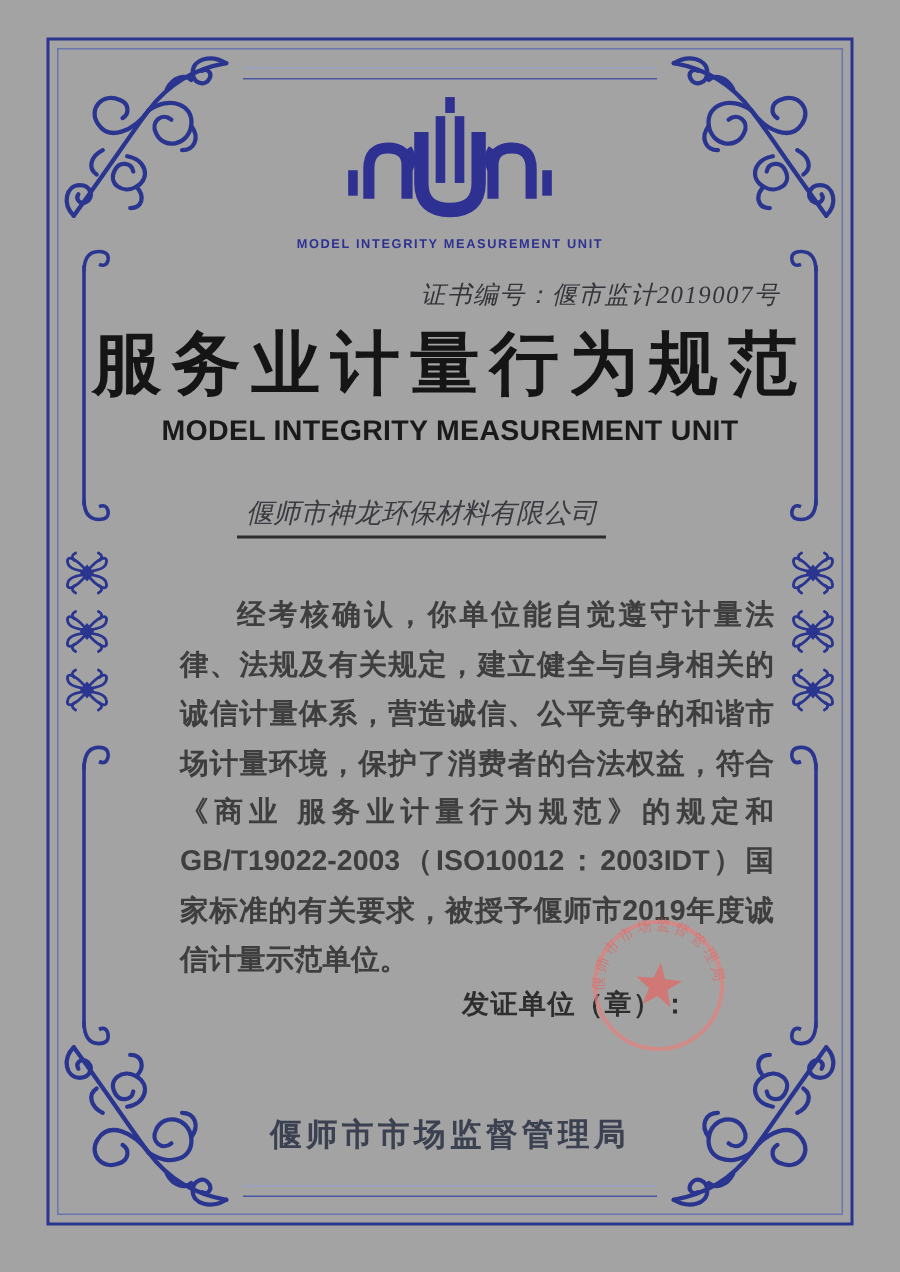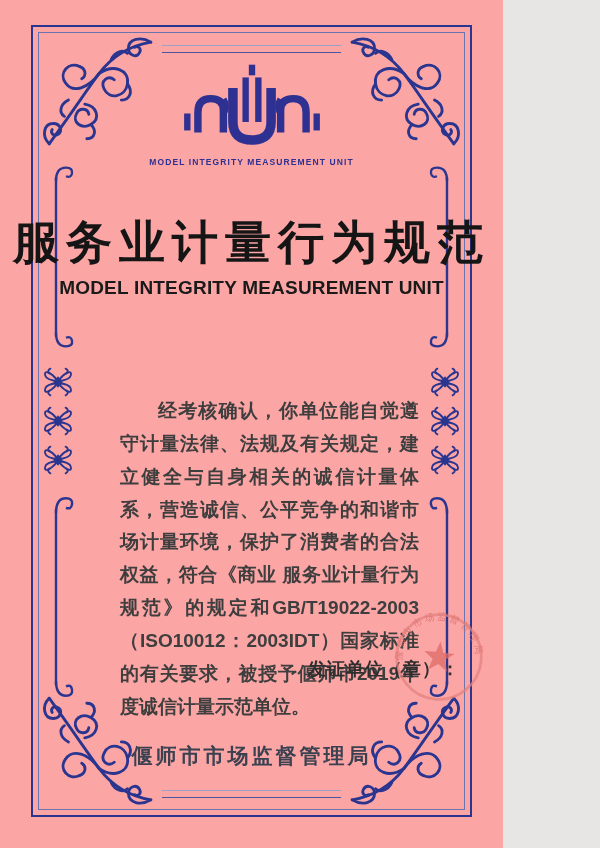--- a/index.html
+++ b/index.html
@@ -1,16 +1,16 @@
 <!DOCTYPE html>
 <html><head>
 <meta charset="utf-8">
 <style>
   html,body{margin:0;padding:0;background:#e8e6e4;}
-  .page{position:relative;width:503px;height:848px;background:#fca5a5;overflow:hidden;
+  .page{position:relative;width:600px;height:848px;background:#a3a3a3;overflow:hidden;
         font-family:"Liberation Sans",sans-serif;}
   
   .frame-outer{position:absolute;left:31px;top:25px;right:31px;bottom:31px;
                border:2.6px solid #2a3590;}
   .frame-inner{position:absolute;left:38px;top:32px;right:38px;bottom:38px;
                border:1.4px solid #6a74ae;}
   .hrail{position:absolute;left:162px;right:162px;height:6px;
          border-top:1.4px solid #9aa1c4;border-bottom:1.6px solid #4a56a2;}
   .hrail.top{top:45px}.hrail.bottom{bottom:50px}
   
@@ -245,24 +245,28 @@
     <g fill="none" stroke="currentColor">
       <path d="M15 66 V47 Q15 34 27 34 Q39 34 39 45 V66" stroke-width="7"></path>
       <path d="M39 50 Q45 42 40 34" stroke-width="4"></path>
       <path d="M117 66 V47 Q117 34 105 34 Q93 34 93 45 V66" stroke-width="7"></path>
       <path d="M93 50 Q87 42 92 34" stroke-width="4"></path>
       <path d="M48 24 V56 Q48 73 66 73 Q84 73 84 56 V24" stroke-width="9"></path>
     </g>
   </svg>
   <div class="logo-caption">MODEL INTEGRITY MEASUREMENT UNIT</div>
 
+  <div class="cert-no">
+    <span>证书编号：</span><span>偃市监计2019007号</span>
+  </div>
 
   <div class="title-zh">服务业计量行为规范</div>
   <div class="title-en">MODEL INTEGRITY MEASUREMENT UNIT</div>
 
+  <div class="company">偃师市神龙环保材料有限公司</div>
 
   <p class="body-text">经考核确认，你单位能自觉遵守计量法律、法规及有关规定，建立健全与自身相关的诚信计量体系，营造诚信、公平竞争的和谐市场计量环境，保护了消费者的合法权益，符合《商业 服务业计量行为规范》的规定和GB/T19022-2003（ISO10012：2003IDT）国家标准的有关要求，被授予偃师市2019年度诚信计量示范单位。</p>
 
   <div class="issuer">发证单位（章）：</div>
 
   <svg class="seal" viewBox="0 0 100 100">
     <defs>
       <path id="sealArc" d="M 12,62 A 40 40 0 1 1 88,62" fill="none"></path>
     </defs>
     <circle cx="50" cy="50" r="46" fill="none" stroke="#e2827f" stroke-width="3" opacity="0.85"></circle>

